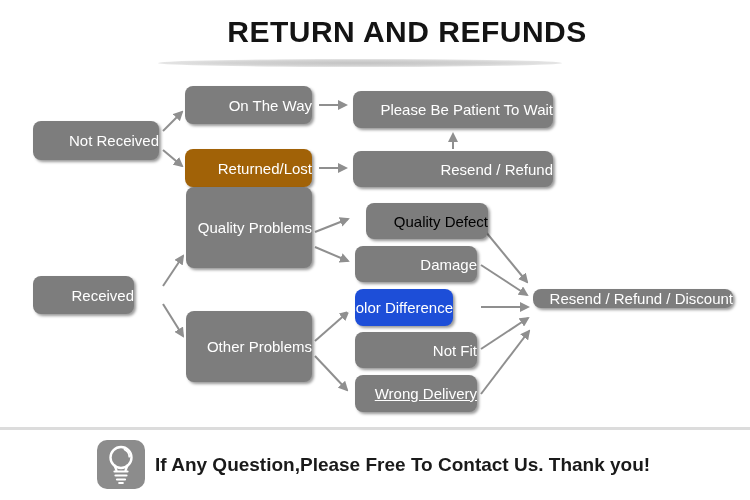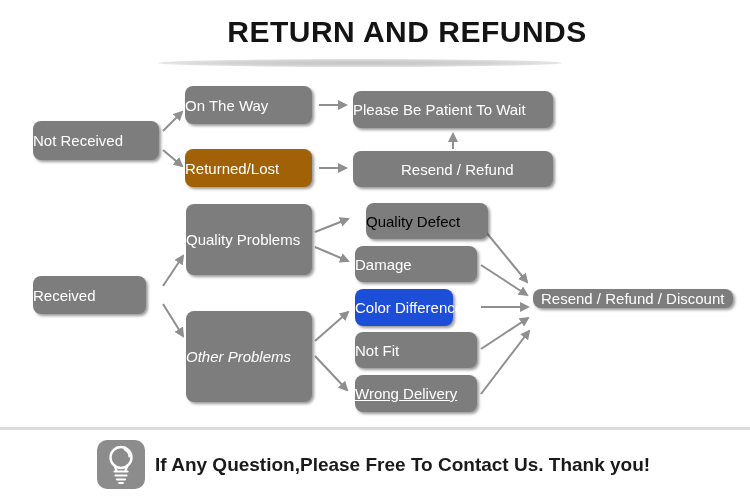--- a/index.html
+++ b/index.html
@@ -56,21 +56,21 @@
     fill: none;
   }
   .node {
     position: absolute;
     background: #7d7d7d;
     color: #ffffff;
     border-radius: 8px;
     box-shadow: 2px 2px 3px rgba(0,0,0,0.40);
     display: flex;
     align-items: center;
-    justify-content: flex-start;
+    justify-content: flex-end;
     font-size: 15px;
     text-align: center;
     white-space: nowrap;
     box-sizing: border-box;
   }
   .footer-divider {
     position: absolute;
     top: 427px;
     left: 0;
     width: 750px;
@@ -138,27 +138,27 @@
       </div>
       <div class="node" style="left: 185px; top: 149px; width: 127px; height: 38px; background: #a16207; color: rgb(255, 255, 255);">
         <span>Returned/Lost</span>
       </div>
       <div class="node" style="left: 353px; top: 91px; width: 200px; height: 37px; background: rgb(125, 125, 125); color: rgb(255, 255, 255);">
         <span>Please Be Patient To Wait</span>
       </div>
       <div class="node" style="left: 353px; top: 151px; width: 200px; height: 36px; background: rgb(125, 125, 125); color: rgb(255, 255, 255); padding-left: 48px;">
         <span>Resend / Refund</span>
       </div>
-      <div class="node" style="left: 33px; top: 276px; width: 113px; height: 38px; background: rgb(125, 125, 125); color: rgb(255, 255, 255);">
+      <div class="node" style="left: 33px; top: 276px; width: 101px; height: 38px; background: rgb(125, 125, 125); color: rgb(255, 255, 255);">
         <span>Received</span>
       </div>
-      <div class="node" style="left: 186px; top: 204px; width: 126px; height: 71px; background: rgb(125, 125, 125); color: rgb(255, 255, 255);">
+      <div class="node" style="left: 186px; top: 187px; width: 126px; height: 81px; background: rgb(125, 125, 125); color: rgb(255, 255, 255);">
         <span>Quality Problems</span>
       </div>
-      <div class="node" style="left: 186px; top: 311px; width: 126px; height: 91px; background: rgb(125, 125, 125); color: rgb(255, 255, 255); font-style: italic;">
+      <div class="node" style="left: 186px; top: 311px; width: 126px; height: 71px; background: rgb(125, 125, 125); color: rgb(255, 255, 255);">
         <span>Other Problems</span>
       </div>
       <div class="node" style="left: 366px; top: 203px; width: 122px; height: 36px; background: rgb(125, 125, 125); color: #000000;">
         <span>Quality Defect</span>
       </div>
       <div class="node" style="left: 355px; top: 246px; width: 122px; height: 36px; background: rgb(125, 125, 125); color: rgb(255, 255, 255);">
         <span>Damage</span>
       </div>
       <div class="node" style="left: 355px; top: 289px; width: 98px; height: 37px; background: #1d4ed8; color: rgb(255, 255, 255);">
         <span>Color Difference</span>

